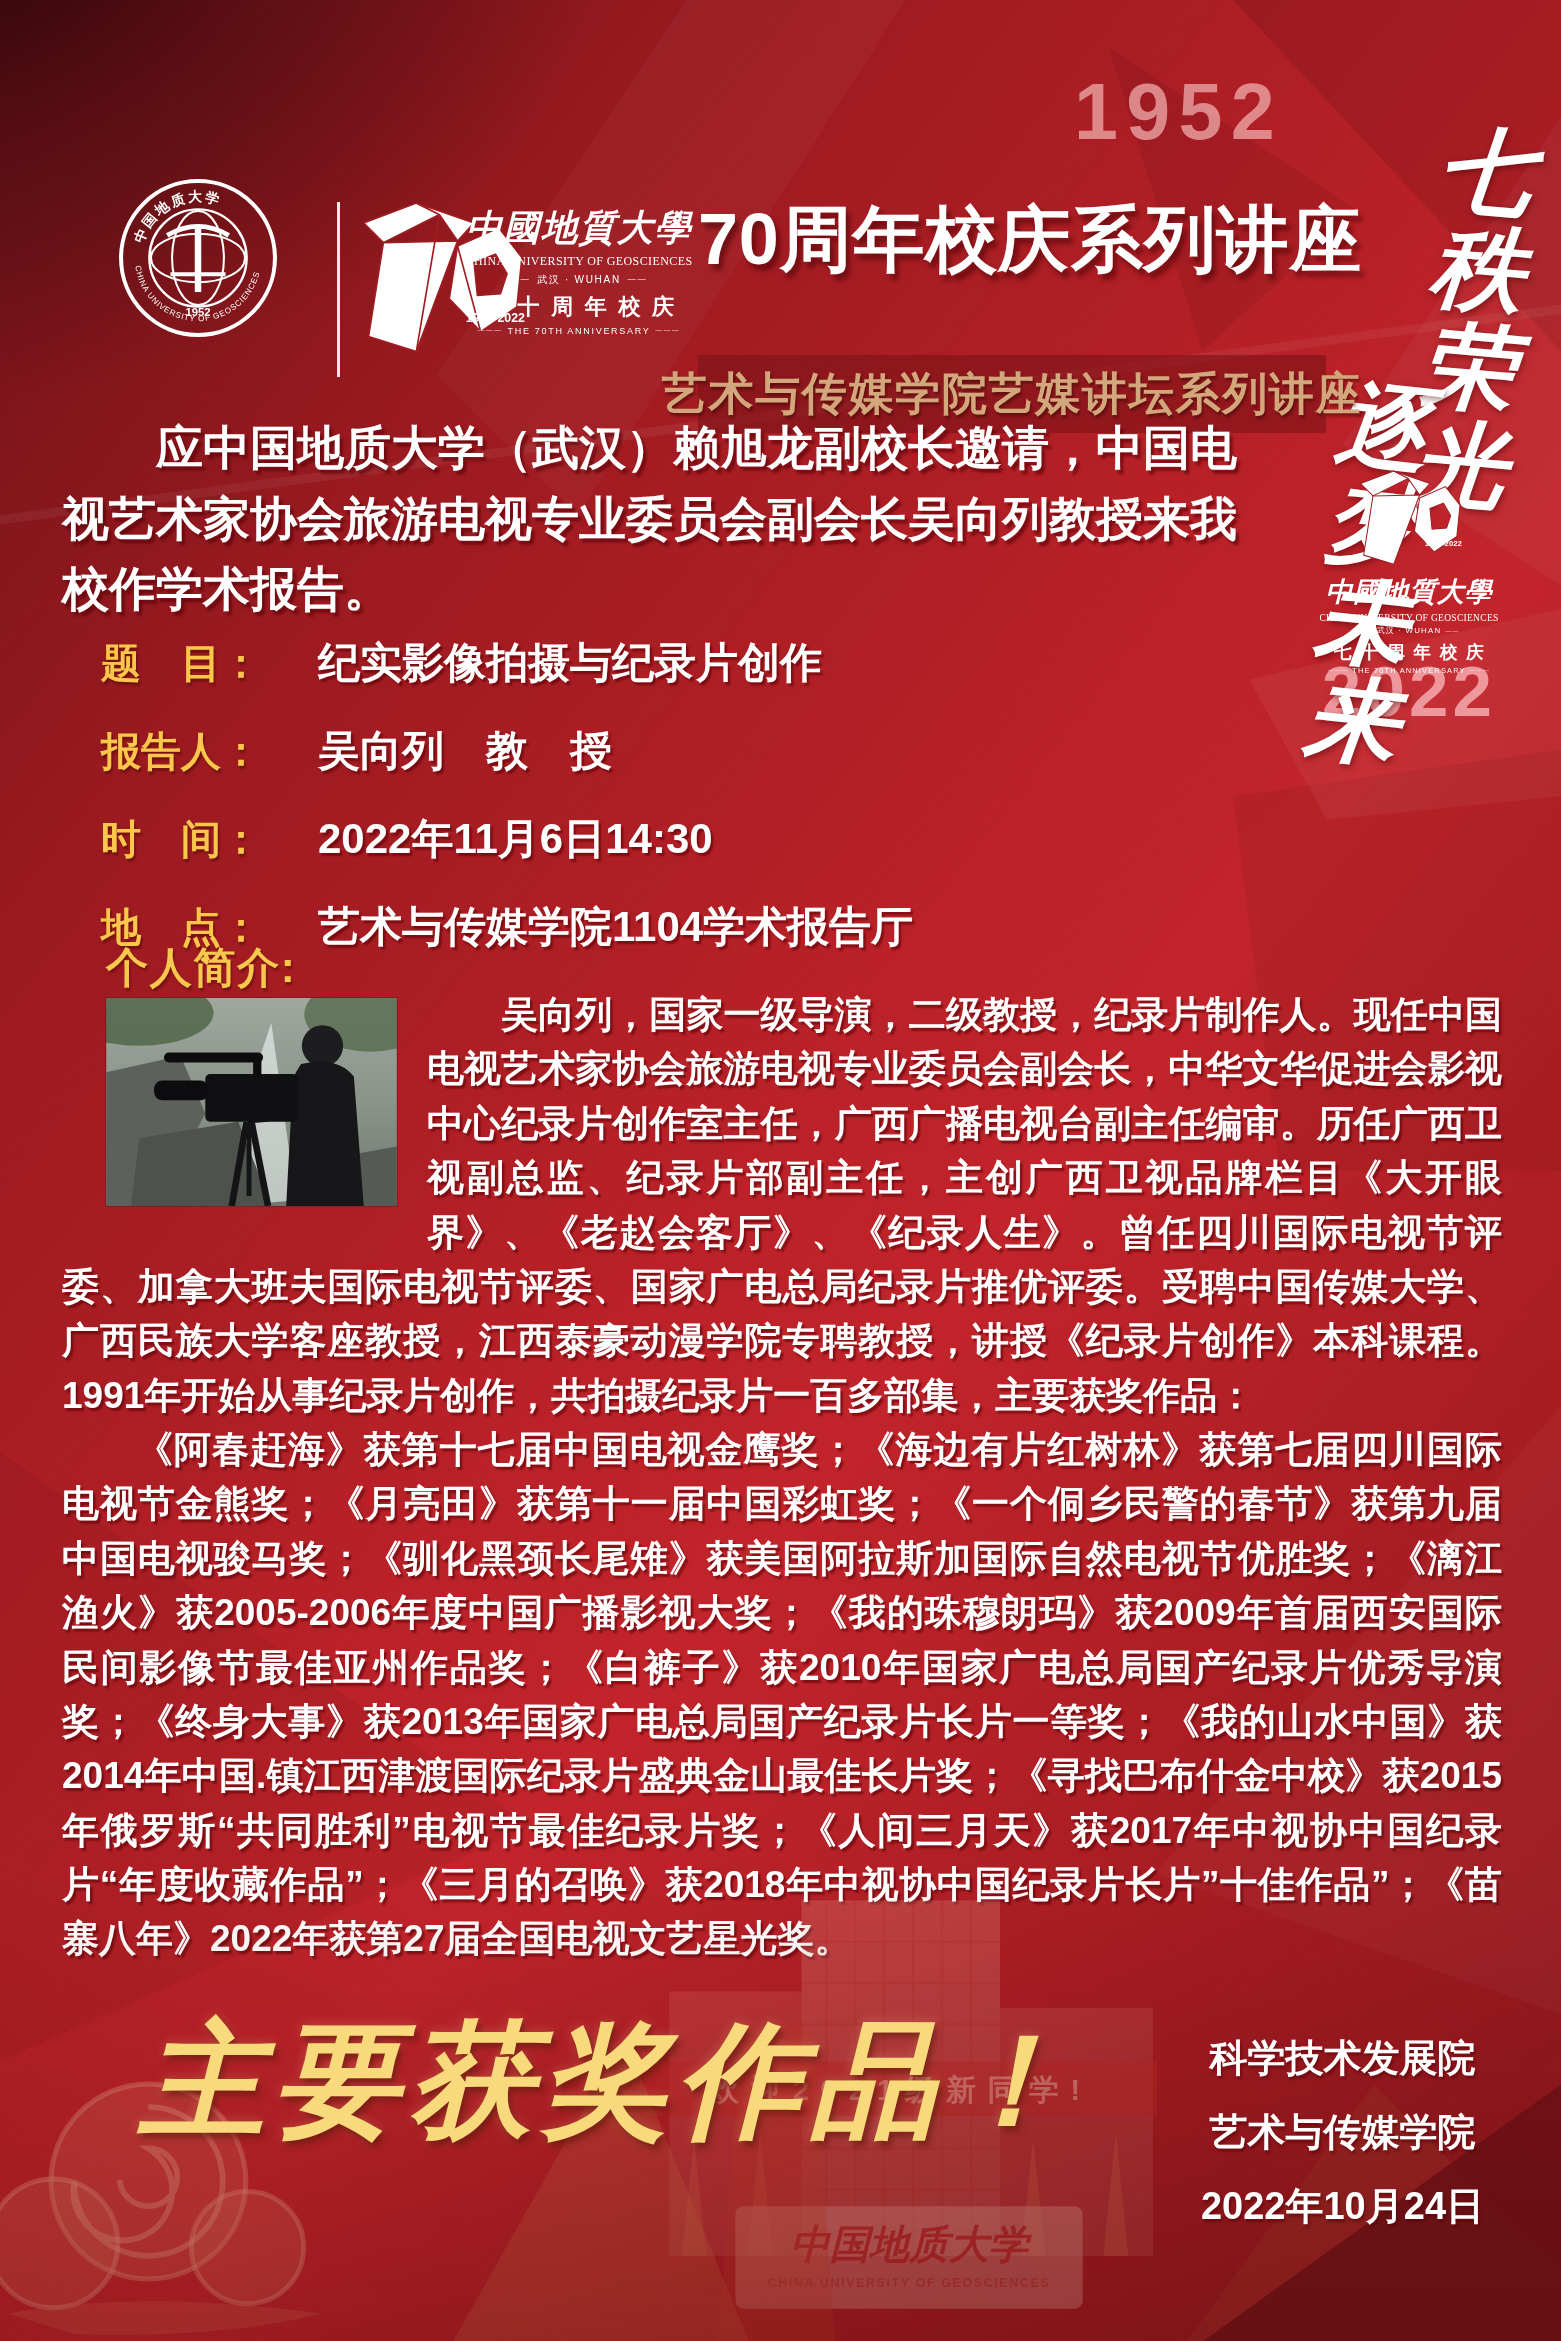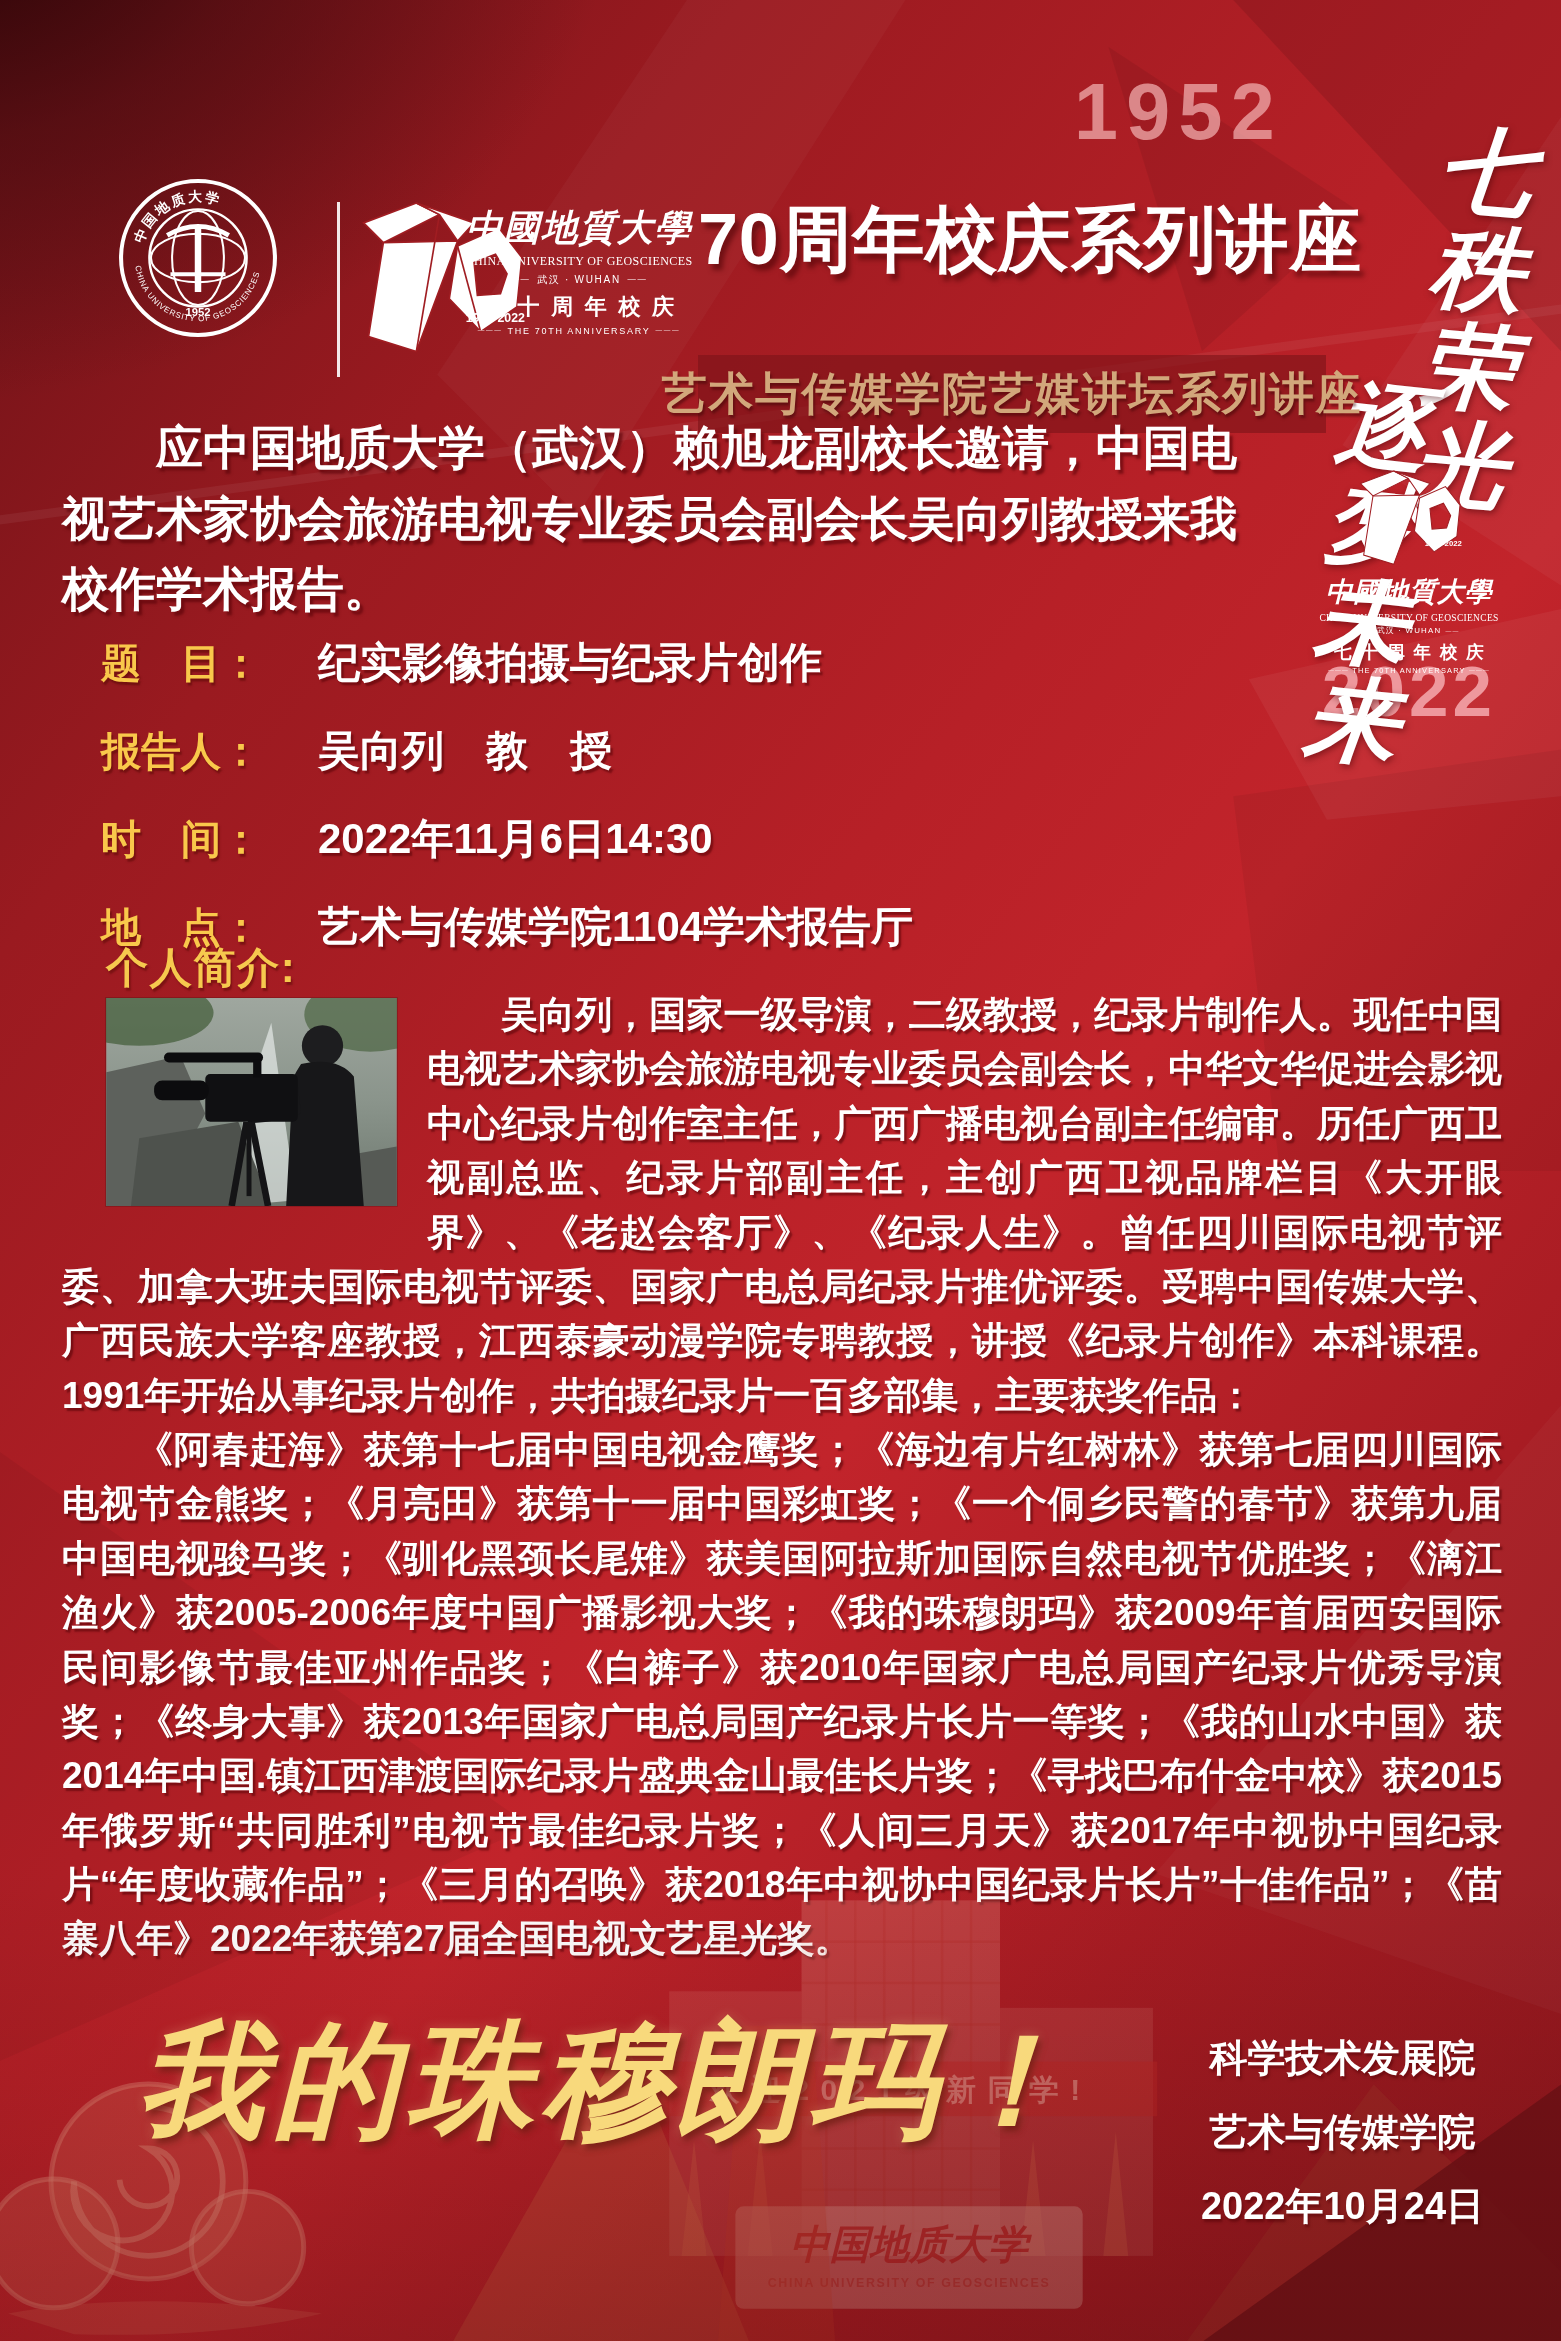--- a/index.html
+++ b/index.html
@@ -288,21 +288,21 @@
   </div>
 
   <div class="facet">
     <div class="decor" style="inset:0;clip-path:polygon(29% 100%,40% 87%,48% 100%);background:rgba(210,110,70,.28);"></div>
     <div class="decor" style="inset:0;clip-path:polygon(47.5% 86.5%,52% 86.5%,53.5% 100%,46% 100%);background:rgba(200,60,40,.30);"></div>
     <div class="decor" style="inset:0;clip-path:polygon(76% 100%,88% 89%,100% 97%,100% 100%);background:rgba(160,50,40,.45);"></div>
     <div class="decor" style="inset:0;clip-path:polygon(77% 100%,100% 89%,100% 100%);background:rgba(110,18,22,.85);"></div>
     <div class="decor" style="inset:0;background:linear-gradient(to bottom, rgba(0,0,0,0) 80%, rgba(70,8,10,.30) 100%);"></div>
   </div>
 
-  <div class="welcome">我的珠穆朗玛！</div>
+  <div class="welcome">主要获奖作品！</div>
   <div class="org-block">
     <div>科学技术发展院</div>
     <div>艺术与传媒学院</div>
     <div>2022年10月24日</div>
   </div>
 
 </div>
 
 
 </body></html>

